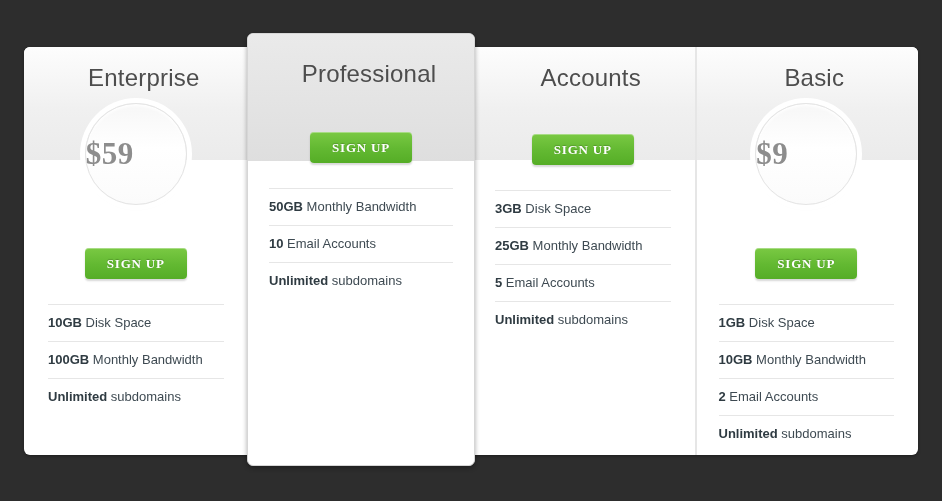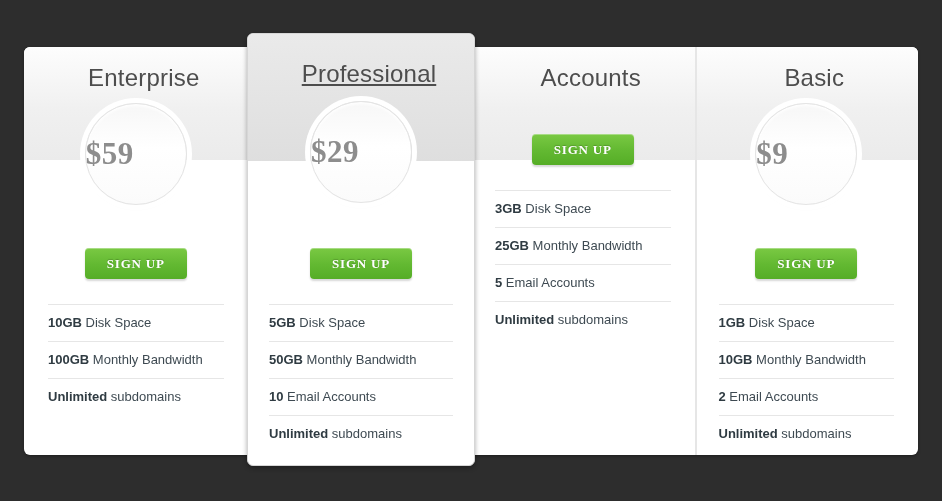--- a/index.html
+++ b/index.html
@@ -168,21 +168,20 @@
     width: 100%;
     height: 127px;
     background: linear-gradient(to bottom, #eaeaea 0%, #e3e3e3 60%, #dedede 100%);
     pointer-events: none;
   }
   .featured .col-inner {
     z-index: 1;
   }
   .featured .plan-title {
     margin-top: 27px;
-    text-decoration: underline;
   }
   .featured .price-circle {
     margin-top: 14px;
   }
   .featured .signup-btn {
     margin-top: 45px;
   }
   .featured .features {
     margin-top: 25px;
     width: calc(100% - 42px);
@@ -240,26 +239,22 @@
           <li><b>Unlimited</b> <span>subdomains</span></li>
         </ul>
       </div>
     </div>
   </div>
 
   <div class="featured">
     <div class="featured-band"></div>
     <div class="col-inner">
       <div class="plan-title">Professional</div>
-      <div class="price-circle">
-        <span class="price-text">$29</span>
-      </div>
       <button class="signup-btn">SIGN UP</button>
       <ul class="features">
-        <li><b>5GB</b> <span>Disk Space</span></li>
         <li><b>50GB</b> <span>Monthly Bandwidth</span></li>
         <li><b>10</b> <span>Email Accounts</span></li>
         <li><b>Unlimited</b> <span>subdomains</span></li>
       </ul>
     </div>
   </div>
 
 </div>
 
 </body></html>

